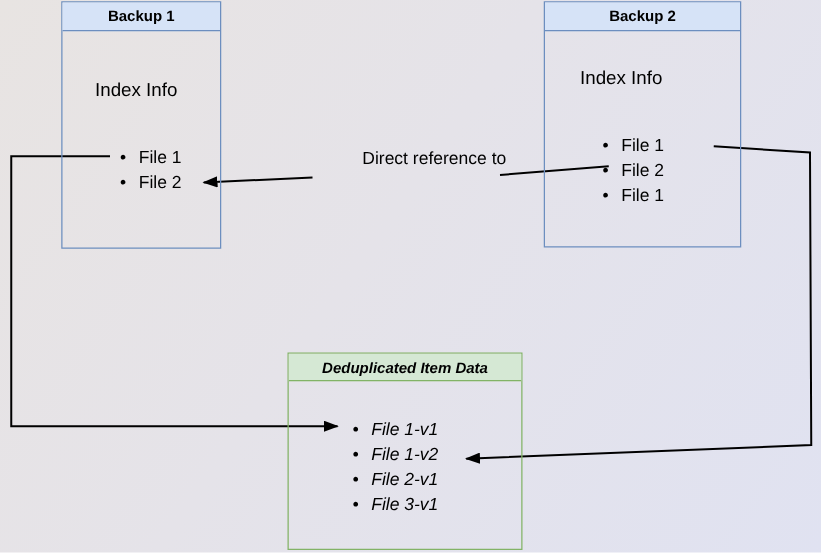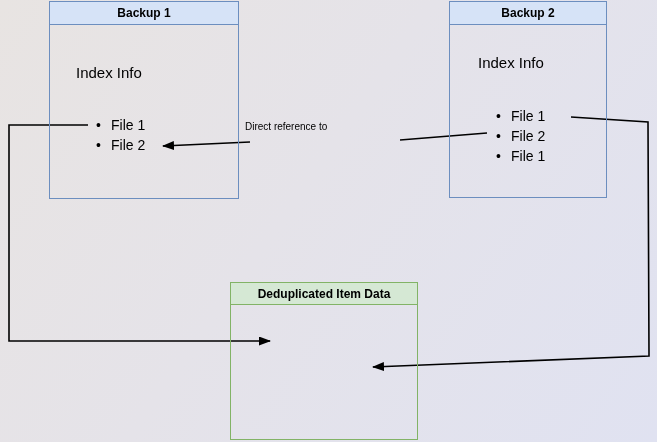--- a/index.html
+++ b/index.html
@@ -60,22 +60,22 @@
     content: "\2022";
     display: inline-block;
     width: 15px;
     font-size: 14px;
   }
   #edge-annotation {
     position: absolute;
     left: 245px;
     top: 117px;
     width: 160px;
-    text-align: left;
-    font-size: 10px;
+    text-align: right;
+    font-size: 14px;
     line-height: 19px;
     white-space: nowrap;
   }
 </style>
 </head>
 <body>
 
 <div id="canvas">
 
   <svg id="connector-layer" width="657" height="442" viewBox="0 0 657 442" xmlns="http://www.w3.org/2000/svg">
@@ -83,46 +83,52 @@
       <marker id="arrowhead" markerUnits="userSpaceOnUse" markerWidth="12" markerHeight="9" refX="11" refY="4.5" orient="auto">
         <path d="M0 0 L12 4.5 L0 9 Z" fill="#000000"></path>
       </marker>
     </defs>
     <path d="M88 125 L9 125 L9 341 L270 341" fill="none" stroke="#000000" stroke-width="1.6" marker-end="url(#arrowhead)"></path>
     <path d="M487 133 L400 140" fill="none" stroke="#000000" stroke-width="1.6"></path>
     <path d="M250 142 L163 146" fill="none" stroke="#000000" stroke-width="1.6" marker-end="url(#arrowhead)"></path>
     <path d="M571 117 L648 122 L649 356 L373 367" fill="none" stroke="#000000" stroke-width="1.6" marker-end="url(#arrowhead)"></path>
   </svg>
 
-  <div class="box blue" style="left:49px; top:1px; width:190px; height:198px;">
+  <div class="box blue" style="left:49px; top:1px; width:128px; height:198px;">
     <div class="box-header">
       <span>Backup 1</span>
     </div>
     <div class="index-label" style="left:26px; top:62px;">Index Info</div>
     <ul class="file-list" style="left:46px; top:113px;">
       <li>File 1</li>
       <li>File 2</li>
     </ul>
   </div>
 
-  <div class="box blue" style="left:449px; top:1px; width:158px; height:197px;">
+  <div class="box blue" style="left:435px; top:1px; width:158px; height:197px;">
     <div class="box-header">
       <span>Backup 2</span>
     </div>
     <div class="index-label" style="left:28px; top:52px;">Index Info</div>
     <ul class="file-list" style="left:46px; top:104px;">
       <li>File 1</li>
       <li>File 2</li>
       <li>File 1</li>
     </ul>
   </div>
 
-  <div class="box green" style="left:230px; top:282px; width:188px; height:158px;">
+  <div class="box green" style="left:230px; top:282px; width:188px; height:158px;font-style:italic;">
     <div class="box-header">
       <span>Deduplicated Item Data</span>
     </div>
+    <ul class="file-list" style="left:51px; top:50px;">
+      <li>File 1-v1</li>
+      <li>File 1-v2</li>
+      <li>File 2-v1</li>
+      <li>File 3-v1</li>
+    </ul>
   </div>
 
   <div id="edge-annotation">
     <div>Direct reference to</div>
   </div>
 
 </div>
 
 </body></html>

